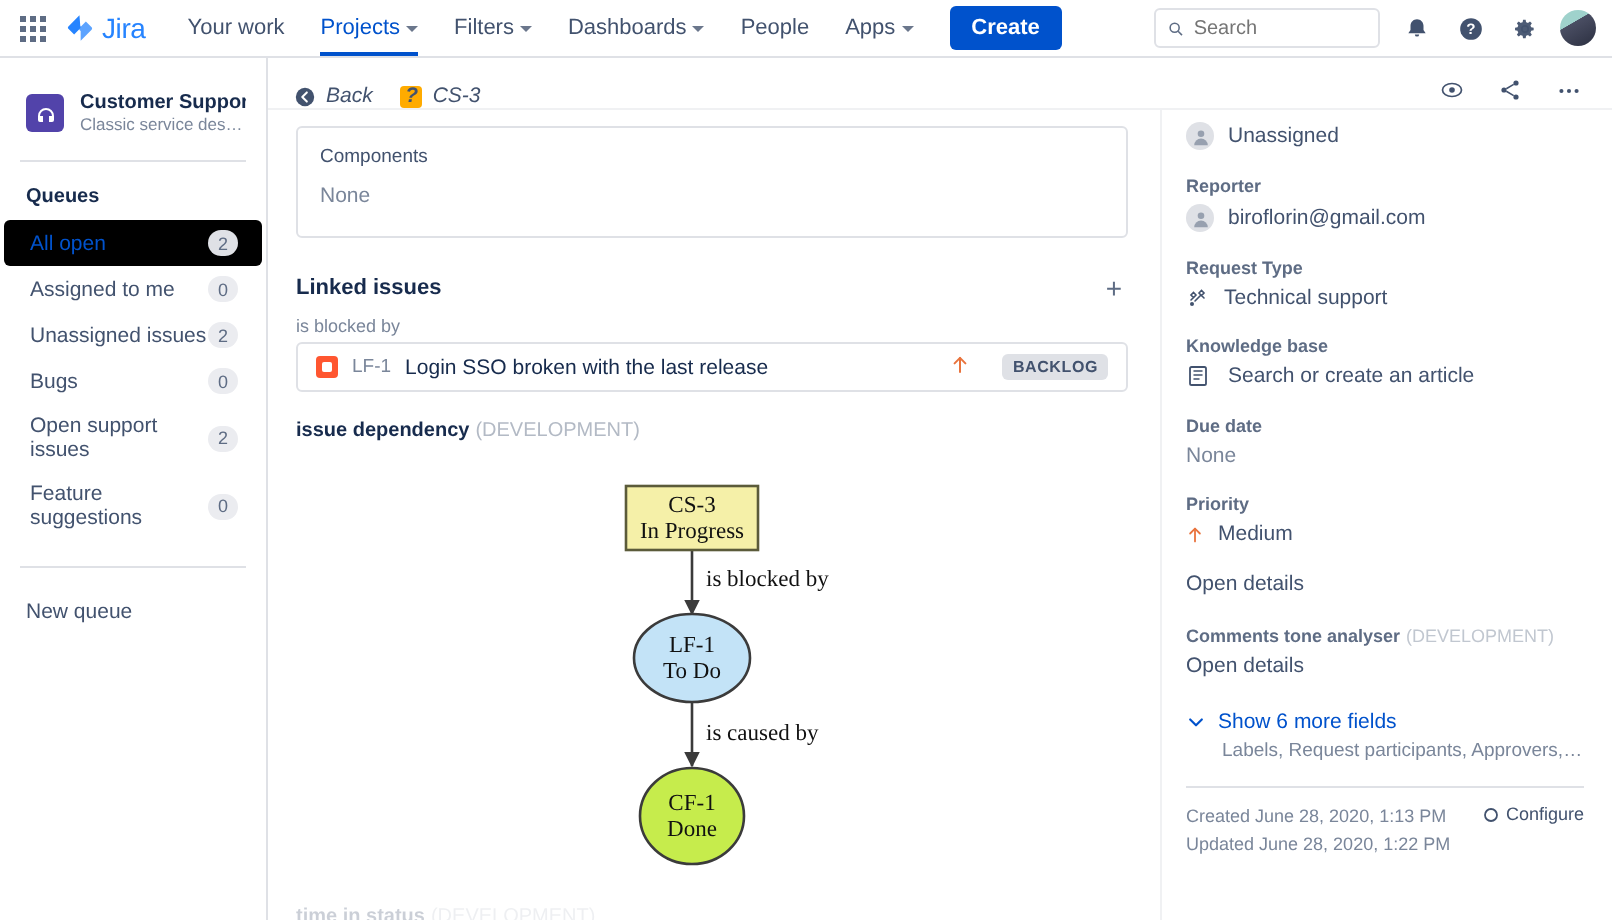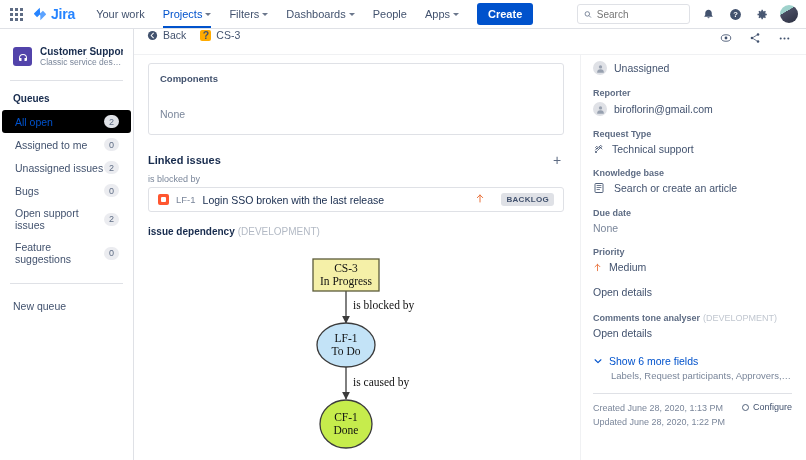--- a/index.html
+++ b/index.html
@@ -26,21 +26,21 @@
     cursor: pointer;
   }
   .dots { display: grid; grid-template-columns: repeat(3, 3px); grid-gap: 2px; }
   .dots i { width: 3px; height: 3px; background: #5e6c84; display: block; }
   .jira-logo {
     display: flex; align-items: center; gap: 3px;
     margin-left: 6px; margin-right: 12px; cursor: pointer;
   }
   .jira-mark { width: 16px; height: 16px; }
   .jira-word {
-    font-size: 14px; color: #2684ff; font-weight: 700;
+    font-size: 14px; color: #2684ff; font-weight: 400;
     letter-spacing: -0.2px;
   }
   .navitem {
     font-size: 11px; color: #42526e;
     padding: 0 9px; height: 28px;
     display: flex; align-items: center; gap: 3px;
     cursor: pointer; position: relative;
     white-space: nowrap;
   }
   .navitem.active { color: #0052cc; }
@@ -154,24 +154,25 @@
   }
 
   
   .center {
     flex: 1 1 auto;
     display: flex; flex-direction: column;
     min-width: 0; background: #fff;
     overflow: hidden;
   }
   .issue-topbar {
-    display: flex; align-items: flex-start;
+    display: flex; align-items: flex-end;
     height: 26px; padding: 0 13px 0 13px;
     border-bottom: 1px solid #f0f1f3;
     flex: 0 0 26px;
+    font-style: italic;
   }
   .back-btn {
     display: flex; align-items: center; gap: 5px;
     cursor: pointer; margin-right: 14px;
   }
   .back-btn span { font-size: 10.5px; color: #42526e; }
   .bc-key {
     display: flex; align-items: center; gap: 5px;
     cursor: pointer;
   }
@@ -194,22 +195,22 @@
     padding: 8px 16px 0 14px;
     overflow: hidden;
   }
 
   .panel-box {
     border: 1px solid #dfe1e6; border-radius: 3px;
     padding: 9px 11px 14px 11px;
     margin-bottom: 18px;
   }
   .field-label {
-    font-size: 9.5px; font-weight: 700; color: #42526e;
-    margin-bottom: 24px;
+    font-size: 9.5px; font-weight: 400; color: #42526e;
+    margin-bottom: 8px;
   }
   .field-value-muted { font-size: 10.5px; color: #7a869a; }
 
   .linked-head {
     display: flex; align-items: center;
     margin-bottom: 7px;
   }
   .linked-title { font-size: 11px; font-weight: 700; color: #172b4d; }
   .plus-btn {
     margin-left: auto; cursor: pointer;

